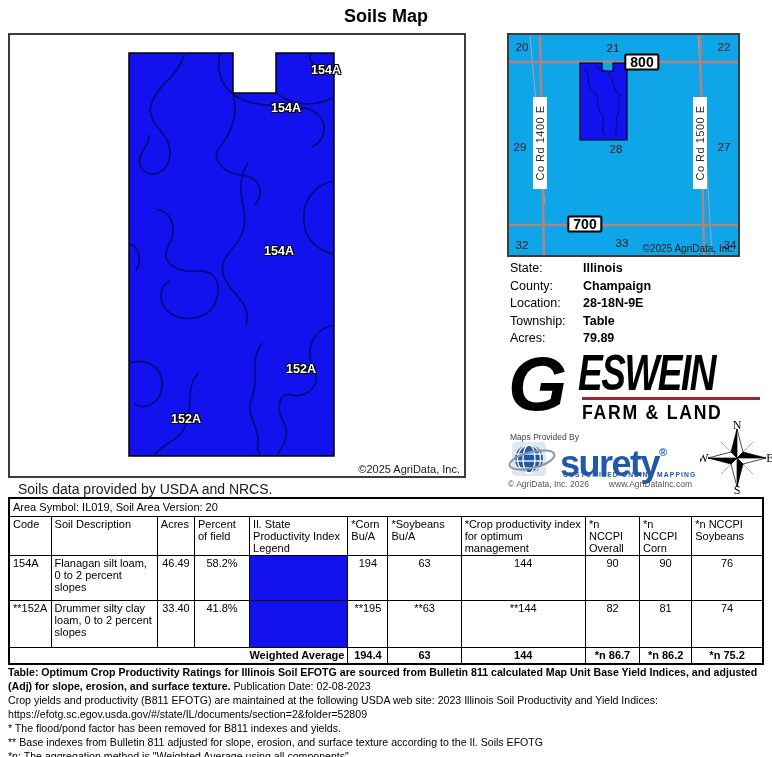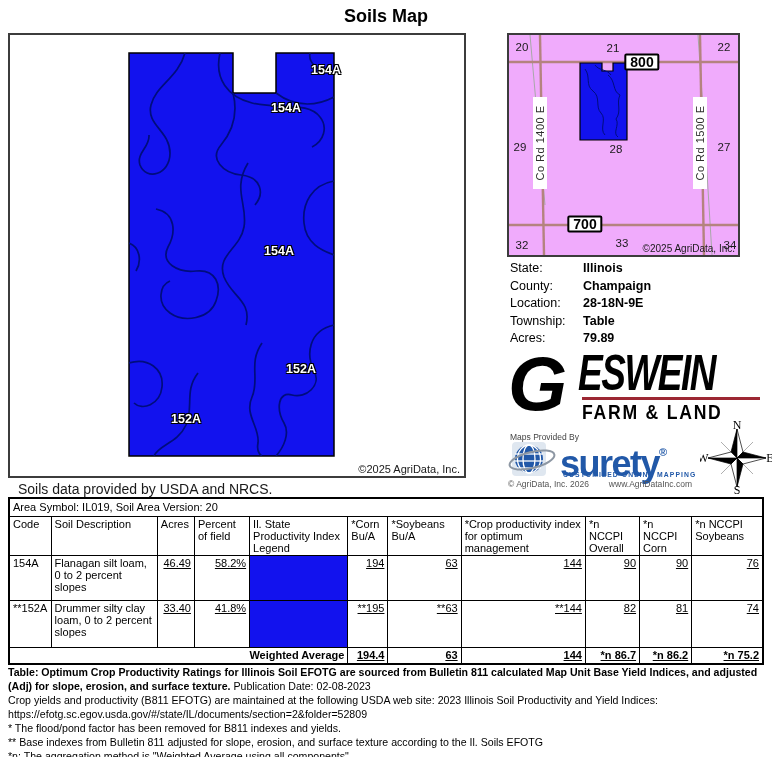--- a/index.html
+++ b/index.html
@@ -24,21 +24,21 @@
     text-shadow:-1px -1px 0 #000, 1px -1px 0 #000, -1px 1px 0 #000, 1px 1px 0 #000, 0 1px 0 #000, 0 -1px 0 #000;
   }
   .map-copyright {
     position:absolute; right:4px; bottom:1px; font-size:11px; color:#1a1a1a;
   }
   .map-caption { position:absolute; left:18px; top:481px; font-size:14px; color:#1a1a1a; }
 
   
   .inset-panel {
     position:absolute; left:507px; top:33px; width:233px; height:224px;
-    border:2px solid #3c3c3c; background:#f0abfc; overflow:hidden;
+    border:2px solid #3c3c3c; background:#0ea5e9; overflow:hidden;
   }
   .inset-panel svg { position:absolute; left:0; top:0; }
   .road-sign {
     position:absolute; transform:translate(-50%,-50%);
     background:#fff; border:2px solid #000; border-radius:2px;
     font-size:14px; font-weight:bold; padding:0 4px; line-height:13px; color:#000;
   }
   .vroad-label {
     position:absolute; width:92px; height:14px; text-align:center;
     transform:rotate(-90deg); background:#fff;
@@ -95,21 +95,21 @@
   
   .soils-table {
     position:absolute; left:8px; top:497px; width:756px;
     border-collapse:collapse; table-layout:fixed; font-size:11px;
   }
   .soils-table th, .soils-table td {
     border:1px solid #000; padding:1px 3px; vertical-align:top;
     font-weight:normal; text-align:left; overflow:hidden;
   }
   .soils-table { border:2px solid #000; }
-  .soils-table .num { text-align:right;text-decoration:underline; }
+  .soils-table .num { text-align:center; }
   .soils-table .legend-cell { background:#1212ee; padding:0; }
   .soils-table .area-row td { height:18px; line-height:15px; }
   .soils-table .hdr-row th { height:38px; }
   .soils-table .r1 td { height:45px; }
   .soils-table .r2 td { height:47px; }
   .soils-table .wavg td { font-weight:bold; height:16px; border-top:1px solid #000; }
   .soils-table .wavg .wlabel { text-align:right; }
 
   
   .footnotes { position:absolute; left:8px; top:666px; width:758px; font-size:10.6px; line-height:1.32; }

